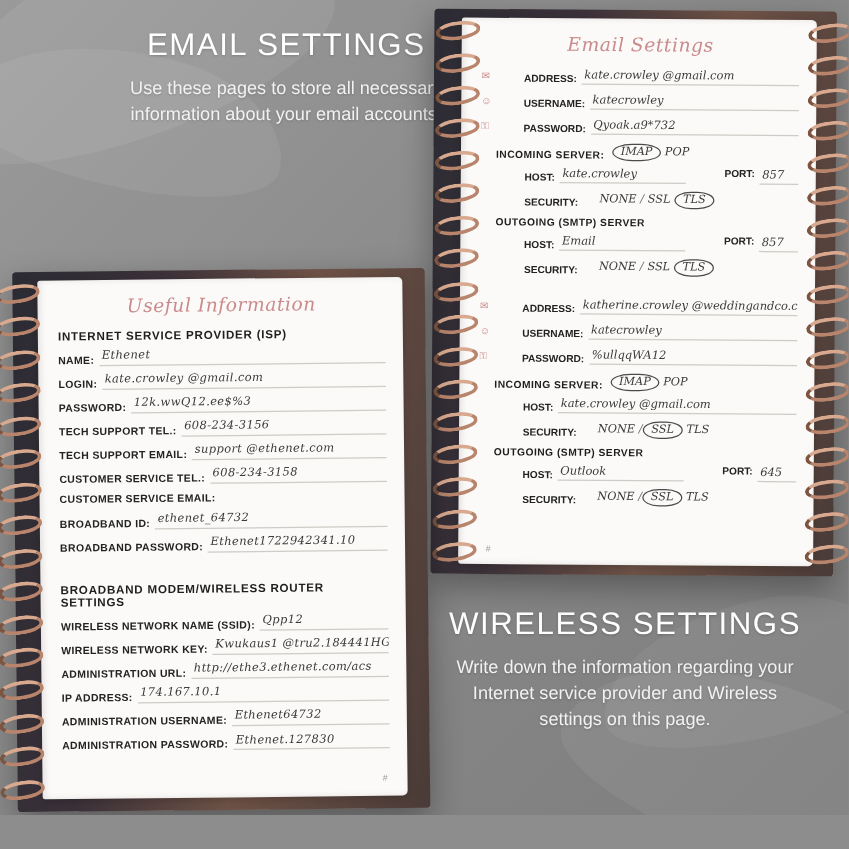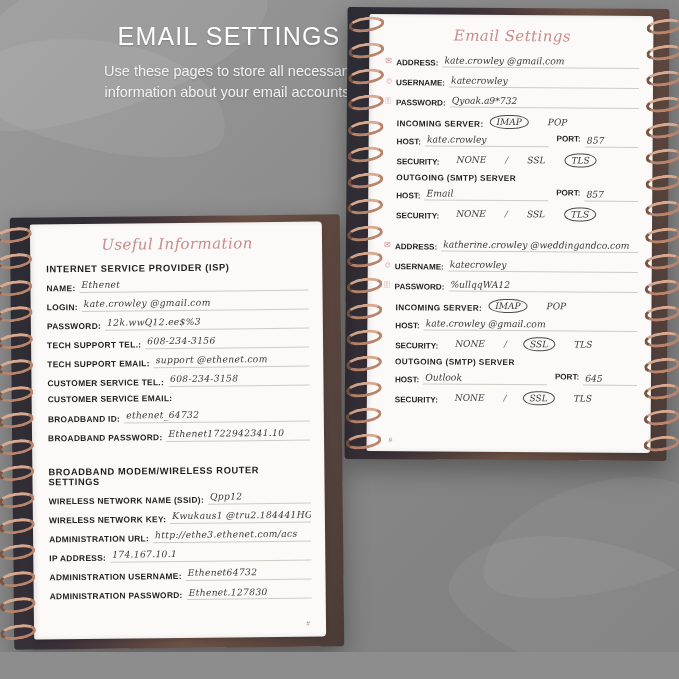--- a/index.html
+++ b/index.html
@@ -195,21 +195,21 @@
     color: #1e1e1e;
     margin: 7px 0 5px 0;
     text-transform: uppercase;
     display: flex;
     align-items: flex-end;
     gap: 6px;
   }
   .opt-group {
     display: inline-flex;
     align-items: center;
-    gap: 16px;
+    gap: 0;
     font-family: "DejaVu Serif", serif;
     font-style: italic;
     font-size: 9px;
     color: #3a3a3a;
     font-weight: 400;
     letter-spacing: 0;
   }
   .opt {
     padding: 0 3px;
   }
@@ -227,20 +227,21 @@
   }
   .pair .f1 { flex: 1.85; display: flex; align-items: flex-end; }
   .pair .f2 { flex: 1; display: flex; align-items: flex-start; }
   .mini-lbl {
     font-size: 8.1px;
     text-transform: uppercase;
     font-weight: 600;
     color: #232323;
     padding-right: 4px;
     white-space: nowrap;
+    margin-left: 23px;
   }
   .mini-val {
     flex: 1;
     border-bottom: 1px solid #cfcbc6;
     font-family: "DejaVu Serif", serif;
     font-style: italic;
     font-size: 9.2px;
     color: #3a3a3a;
     padding: 0 2px 1px 2px;
     white-space: nowrap;
@@ -271,20 +272,22 @@
   <div class="leaf b"></div>
   <div class="leaf c"></div>
   <div class="leaf d"></div>
 
   <div class="promo" id="promo-email">
     <h2>EMAIL SETTINGS</h2>
     <p>Use these pages to store all necessary information about your email accounts.</p>
   </div>
 
   <div class="promo" id="promo-wireless">
+    <h2>WIRELESS SETTINGS</h2>
+    <p>Write down the information regarding your Internet service provider and Wireless settings on this page.</p>
   </div>
 
   <div class="notebook" id="notebook-email">
     <div class="cover"></div>
     <div class="page">
       <div class="page-inner">
         <div class="script-title">Email Settings</div>
 
         <div class="acct">
           <div class="bullet-row">

